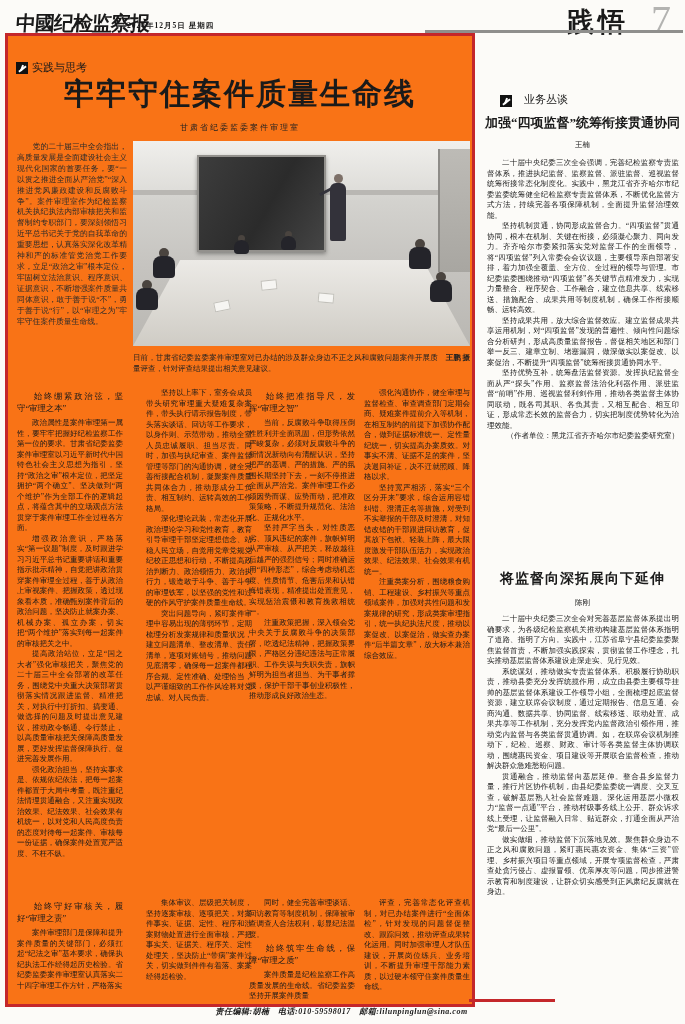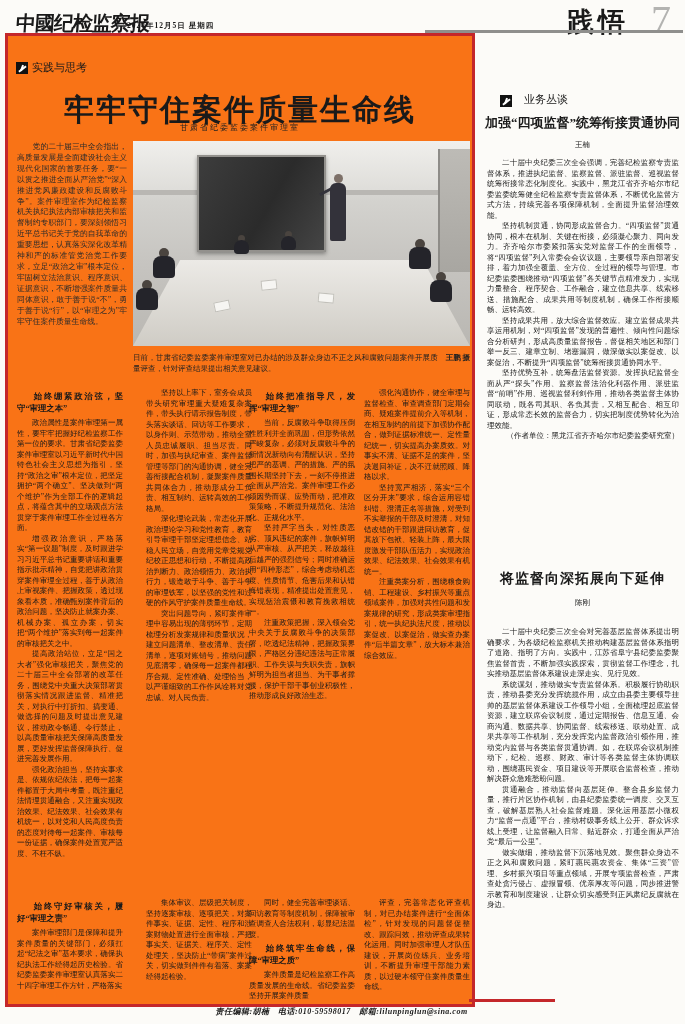--- a/index.html
+++ b/index.html
@@ -12,21 +12,21 @@
   .section-name{position:absolute;right:56px;top:4px;font-size:27px;letter-spacing:4px;font-weight:600;}
   .page-num{position:absolute;right:14px;top:-4px;font-size:40px;color:#b3b3b1;font-weight:400;}
   .mast-rule{position:absolute;left:425px;top:30px;width:258px;height:3px;background:#8f8f8d;}
   
   .main-box{position:absolute;left:5px;top:33px;width:464px;height:968px;border:3px solid #c4272b;background:#f97316;}
   .kicker{position:absolute;left:8px;top:24px;display:flex;align-items:center;gap:4px;font-size:11px;}
   .kicker-icon{width:12px;height:12px;background:#111;display:inline-block;position:relative;flex:0 0 auto;}
   .kicker-icon:before{content:"";position:absolute;left:2px;top:6px;width:9px;height:2px;background:#fff;transform:rotate(-38deg);}
   .kicker-icon:after{content:"";position:absolute;left:5px;top:3px;width:2px;height:6px;background:#fff;transform:rotate(22deg);}
   .headline{position:absolute;left:0;top:38px;width:100%;text-align:center;font-size:30px;
-            font-weight:900;letter-spacing:2px;margin-top:16px;}
+            font-weight:900;letter-spacing:2px;}
   .m-byline{position:absolute;left:0;top:86px;width:100%;text-align:center;font-size:8px;letter-spacing:2px;color:#222;}
   .intro{position:absolute;left:9px;top:106px;width:110px;height:238px;font-size:7.8px;
          line-height:10.9px;text-align:justify;overflow:hidden;color:#2b2b2b;}
   .intro p{margin:0;text-indent:2em;}
   
   .photo{position:absolute;left:125px;top:105px;width:337px;height:205px;overflow:hidden;
          background:linear-gradient(#e9e8e5 0%,#d3d2ce 30%,#c6c4c0 60%,#b9b7b2 100%);}
   .ph-ceiling{position:absolute;left:0;top:0;width:100%;height:26%;background:linear-gradient(#f0efec,#dddcd8);}
   .ph-beam{position:absolute;left:0;top:24%;width:100%;height:5px;background:#b9b7b3;}
   .ph-screen{position:absolute;left:19%;top:7%;width:37%;height:45%;background:linear-gradient(120deg,#3d3d3d,#2b2b2b 55%,#454545);
@@ -42,35 +42,35 @@
   .presenter{position:absolute;left:57%;top:16%;width:26px;height:80px;}
   .presenter .head{width:9px;height:9px;border-radius:50%;background:#7d7068;margin:0 auto;}
   .presenter .body{width:16px;height:58px;border-radius:6px 6px 2px 2px;background:#33323a;margin:0 auto;}
   .presenter .arm{position:absolute;left:-6px;top:16px;width:14px;height:3px;background:#33323a;transform:rotate(-28deg);}
   .paper{position:absolute;width:14px;height:8px;background:#f6f5f2;border:1px solid #c2c0ba;transform:rotate(-6deg);}
   .caption{position:absolute;left:125px;top:316px;width:337px;font-size:7.5px;line-height:11px;text-align:justify;color:#222;}
   .caption .credit{float:right;font-weight:bold;margin-left:8px;}
   
   .col{position:absolute;width:106px;overflow:hidden;font-size:7.5px;line-height:10.5px;text-align:justify;}
   .col p.para{margin:0;text-indent:2em;}
-  .col .subhead{font-weight:bold;font-size:8.4px;line-height:12px;text-indent:2em;margin:3px 0 3px;text-align:justify;}
+  .col .subhead{font-weight:normal;font-size:8.4px;line-height:12px;text-indent:2em;margin:3px 0 3px;text-align:justify;}
   .upper{top:352px;height:506px;}
   .lower{top:862px;height:104px;}
   .cx1{left:9px;} .cx2{left:138px;} .cx3{left:241px;} .cx4{left:356px;}
   
   .sb-kicker{position:absolute;left:500px;top:92px;display:flex;align-items:flex-end;gap:12px;font-size:11px;}
   .sb-head1{position:absolute;left:482px;top:114px;width:201px;text-align:center;font-size:13px;font-weight:700;letter-spacing:0;}
   .sb-byline1{position:absolute;left:482px;top:140px;width:201px;text-align:center;font-size:7.5px;color:#222;}
   .sb-body1{position:absolute;left:487px;top:158px;width:192px;height:372px;overflow:hidden;
             font-size:7.5px;line-height:10.5px;text-align:justify;}
   .sb-body1 p.para,.sb-body2 p.para{margin:0;text-indent:2em;}
   .sb-attr{text-align:right;text-indent:0 !important;}
   .sb-head2{position:absolute;left:482px;top:570px;width:201px;text-align:center;font-size:14px;font-weight:900;letter-spacing:1px;}
   .sb-byline2{position:absolute;left:482px;top:598px;width:201px;text-align:center;font-size:7.5px;color:#222;}
-  .sb-body2{position:absolute;left:487px;top:627px;width:192px;height:386px;overflow:hidden;
+  .sb-body2{position:absolute;left:487px;top:614px;width:192px;height:386px;overflow:hidden;
             font-size:7.5px;line-height:10.5px;text-align:justify;}
   
   .footer-rule{position:absolute;left:469px;top:999px;width:86px;height:3px;background:#c4272b;}
   .footer-text{position:absolute;left:130px;top:1006px;width:423px;text-align:center;font-size:8px;font-weight:bold;letter-spacing:.5px;font-style:italic;}
 </style>
 </head>
 <body>
 
 <div class="page">
 

